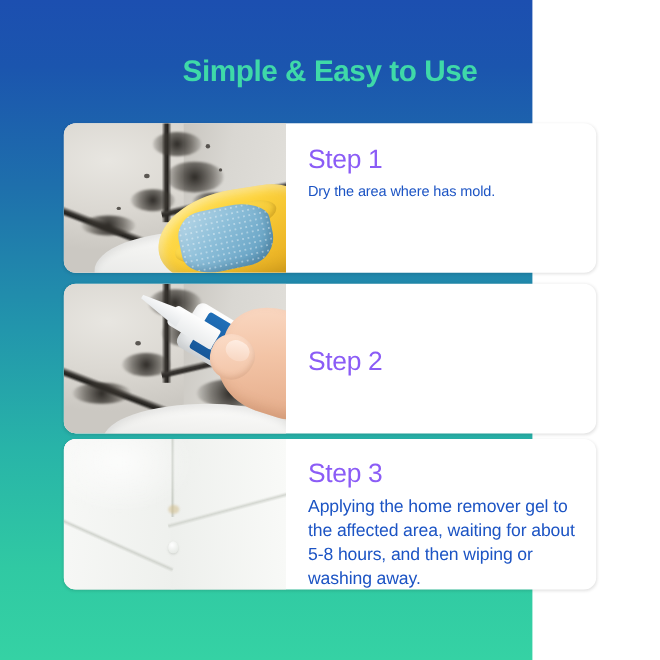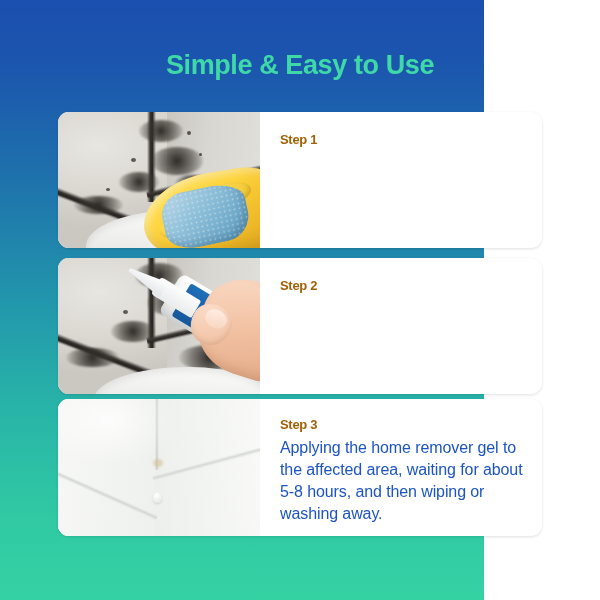--- a/index.html
+++ b/index.html
@@ -39,43 +39,43 @@
     position:absolute;
     left:58px; width:484px;
     height:136px;
     background:#ffffff;
     border-radius:11px;
     overflow:hidden;
     display:flex;
     box-shadow:0 1px 3px rgba(0,0,0,0.12);
   }
   #card-1 { top:112px; }
-  #card-2 { top:258px; }
+  #card-2 { top:258px;align-items:center; }
   #card-3 { top:399px; height:137px; }
 
   .photo {
     position:relative;
     width:202px;
     height:100%;
     flex:0 0 202px;
     overflow:hidden;
     background:#cfcdc9;
   }
 
   .text-pane {
     flex:1 1 auto;
     padding:20px 16px 10px 20px;
     display:flex;
     flex-direction:column;
     justify-content:flex-start;
   }
   .step-title {
-    font-size:13px;
-    font-weight:bold;
-    color:#a16207;
+    font-size:24px;
+    font-weight:normal;
+    color:#8b5cf6;
     letter-spacing:-0.3px;
     margin-bottom:5px;
   }
   .step-body {
     font-size:13.2px;
     line-height:1.36;
     color:#1C54C4;
     font-weight:500;
     letter-spacing:-0.1px;
   }
@@ -308,20 +308,21 @@
       <div class="finger" style="right:14%;bottom:18%;width:26%;height:16%;transform:rotate(-12deg);"></div>
       <div class="finger" style="right:26%;bottom:7%;width:24%;height:15%;transform:rotate(-8deg);"></div>
 
       <div class="cloth">
         <div class="cloth-dots"></div>
       </div>
     </div>
 
     <div class="text-pane">
       <div class="step-title">Step 1</div>
+      <div class="step-body">Dry the area where has mold.</div>
     </div>
   </div>
 
   <div class="card" id="card-2">
     <div class="photo">
       <div class="wall-base"></div>
       <div class="wall-right"></div>
       <div class="seam-v"></div>
       <div class="seam-dl"></div>
       <div class="seam-dr"></div>

